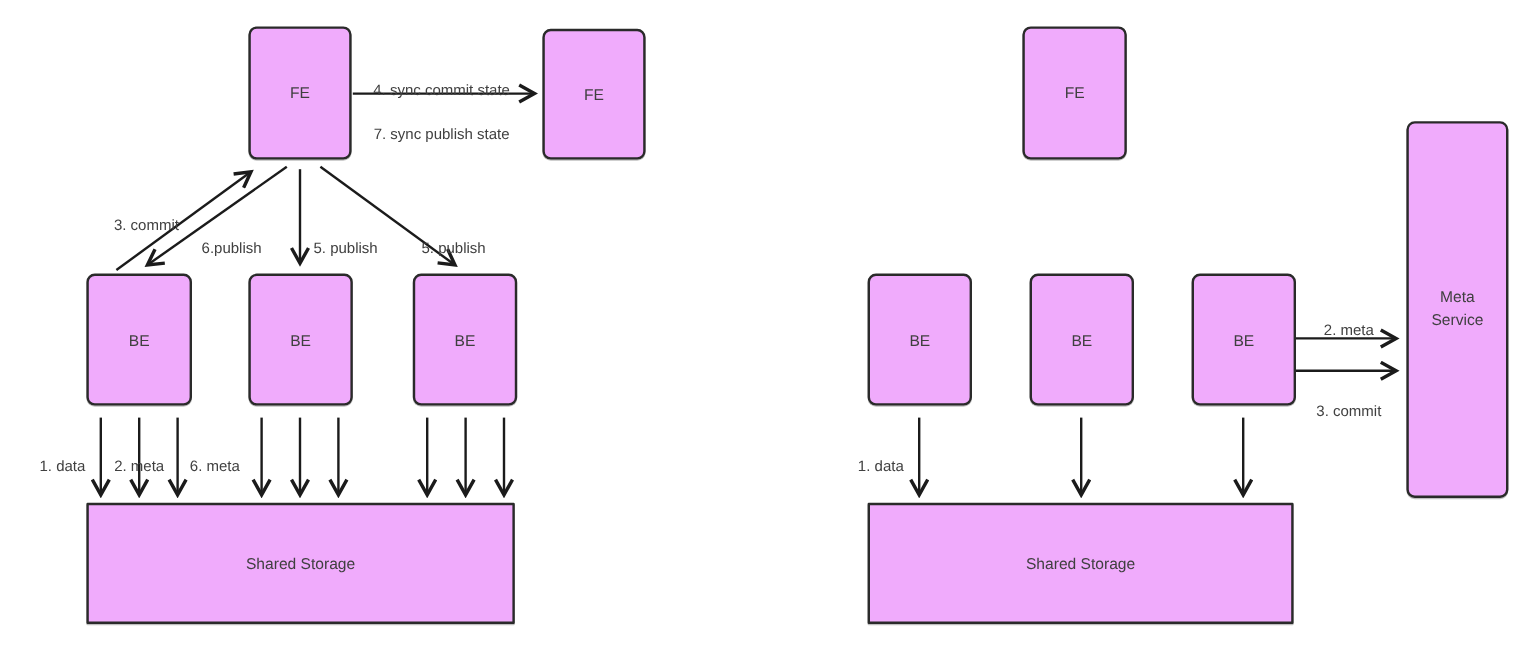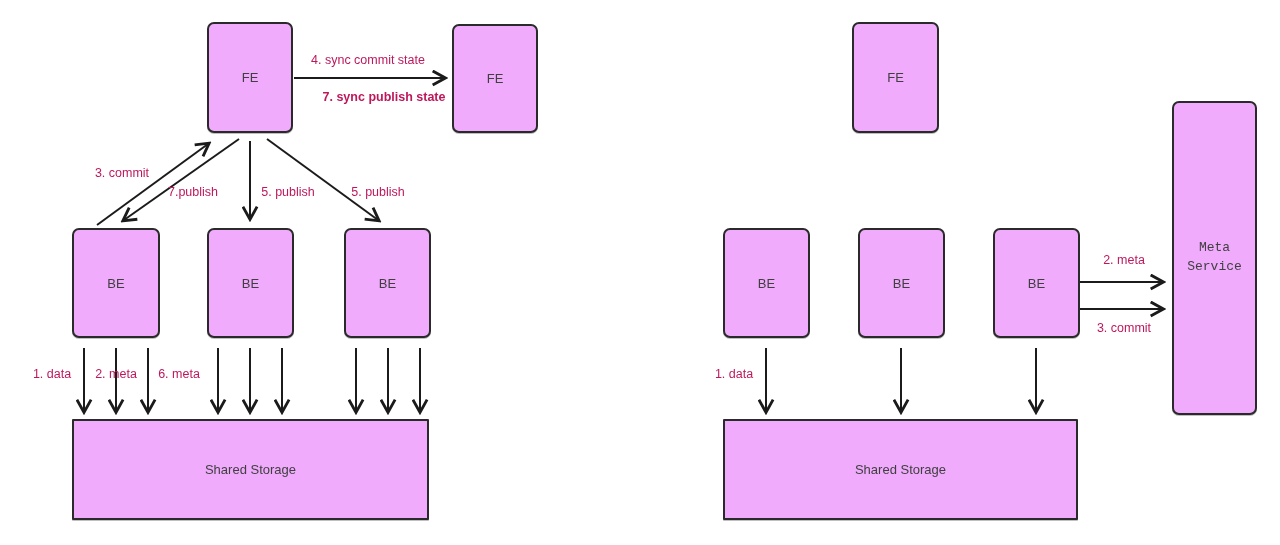--- a/index.html
+++ b/index.html
@@ -28,23 +28,24 @@
     color: #3f3f3f;
     font-size: 13px;
     box-shadow: 0 1px 0 rgba(0,0,0,0.25);
   }
   .node.wide { border-radius: 1px; }
   .meta-node { line-height: 1.45; padding: 0 10px; }
   .lbl {
     position: absolute;
     transform: translate(-50%, -50%);
     white-space: nowrap;
-    color: #be185d;
+    color: #404040;
     font-size: 12.5px;
     line-height: 1;
+    margin-top: 15px;
   }
   #arrows {
     position: absolute;
     left: 0;
     top: 0;
     pointer-events: none;
   }
   #arrows line { stroke: #1b1b1b; stroke-width: 2; }
 </style>
 </head>
@@ -103,23 +104,23 @@
   </div>
   <div class="node" style="left:344px; top:228px; width:87px; height:110px;">
     <span>BE</span>
   </div>
 
   <div class="node wide" style="left:72px; top:419px; width:357px; height:101px;">
     <span>Shared Storage</span>
   </div>
 
   <div class="lbl" style="left:368px; top:60px;">4. sync commit state</div>
-  <div class="lbl" style="left:384px; top:97px;font-weight:bold;">7. sync publish state</div>
+  <div class="lbl" style="left:368px; top:97px;">7. sync publish state</div>
   <div class="lbl" style="left:122px; top:173px;">3. commit</div>
-  <div class="lbl" style="left:193px; top:192px;">7.publish</div>
+  <div class="lbl" style="left:193px; top:192px;">6.publish</div>
   <div class="lbl" style="left:288px; top:192px;">5. publish</div>
   <div class="lbl" style="left:378px; top:192px;">5. publish</div>
   <div class="lbl" style="left:52px; top:374px;">1. data</div>
   <div class="lbl" style="left:116px; top:374px;">2. meta</div>
   <div class="lbl" style="left:179px; top:374px;text-align:right;">6. meta</div>
 
   <div class="node" style="left:852px; top:22px; width:87px; height:111px;">
     <span>FE</span>
   </div>
 
@@ -130,21 +131,21 @@
     <span>BE</span>
   </div>
   <div class="node" style="left:993px; top:228px; width:87px; height:110px;">
     <span>BE</span>
   </div>
 
   <div class="node wide" style="left:723px; top:419px; width:355px; height:101px;">
     <span>Shared Storage</span>
   </div>
 
-  <div class="node meta-node" style="left:1172px; top:101px; width:85px; height:314px;font-family:Liberation Mono, monospace;">
+  <div class="node meta-node" style="left:1172px; top:101px; width:85px; height:314px;">
     <span>Meta Service</span>
   </div>
 
   <div class="lbl" style="left:734px; top:374px;">1. data</div>
   <div class="lbl" style="left:1124px; top:260px;">2. meta</div>
   <div class="lbl" style="left:1124px; top:328px;">3. commit</div>
 
 </div>
 
 </body></html>

